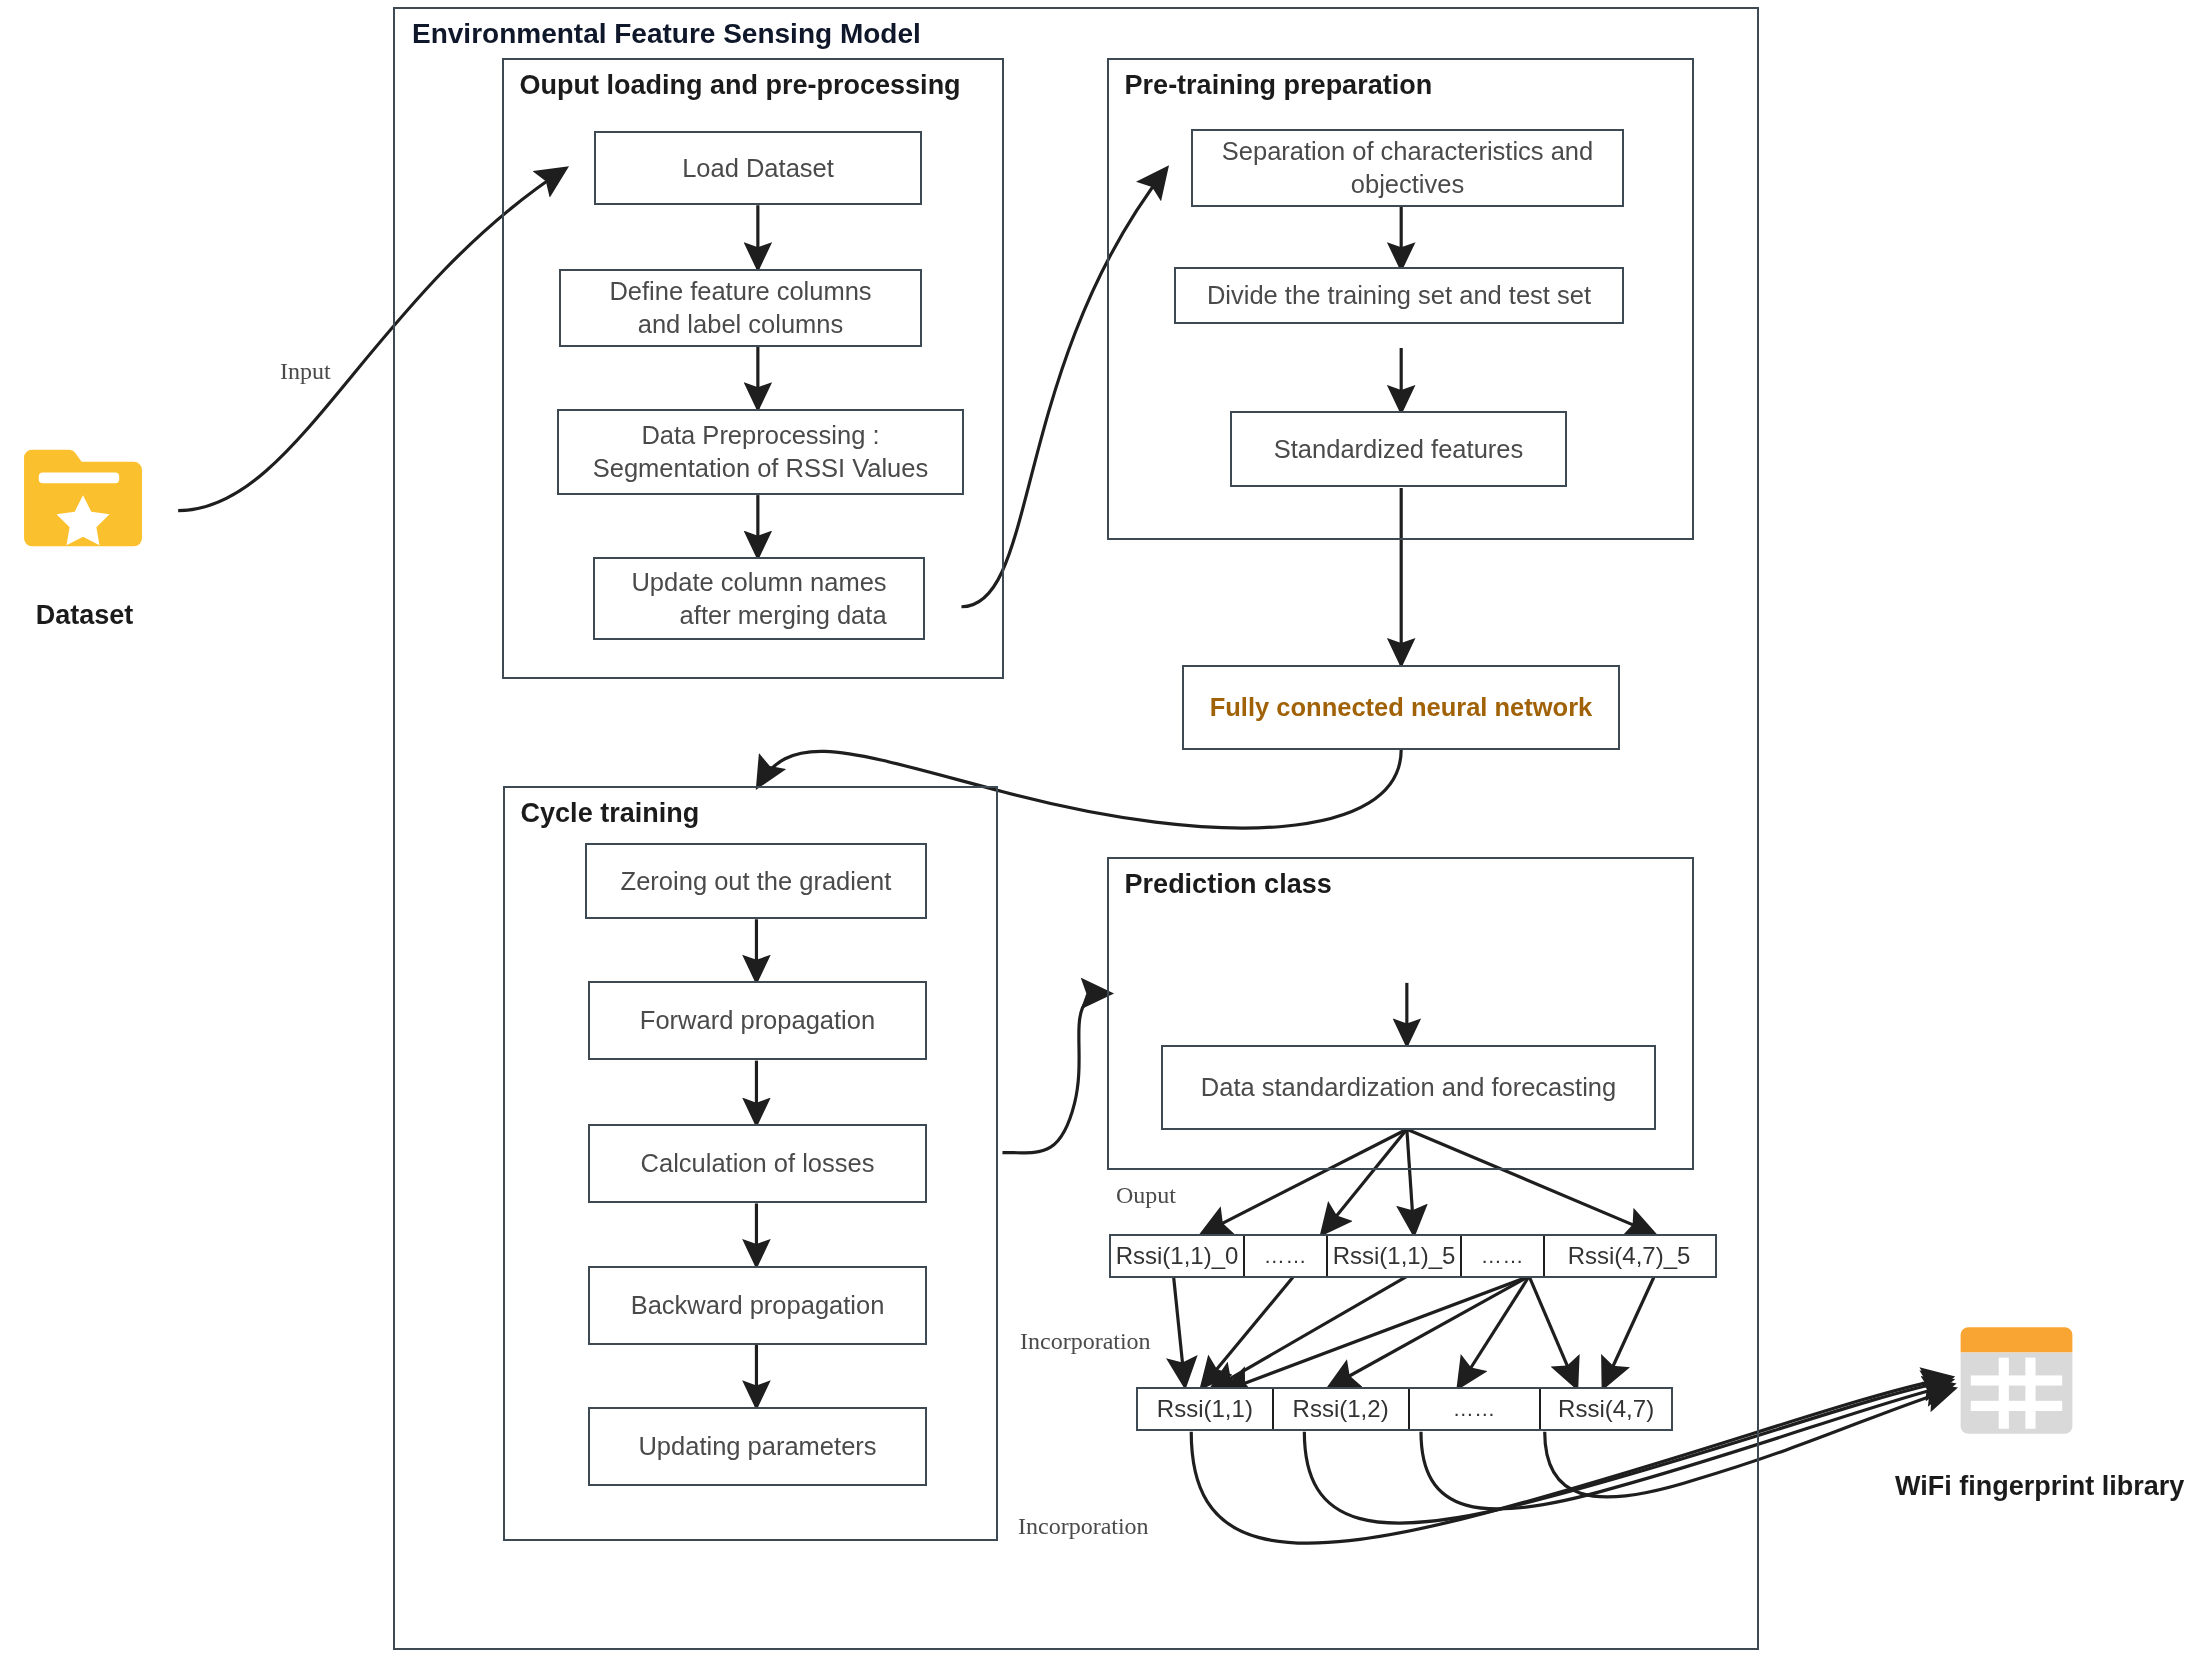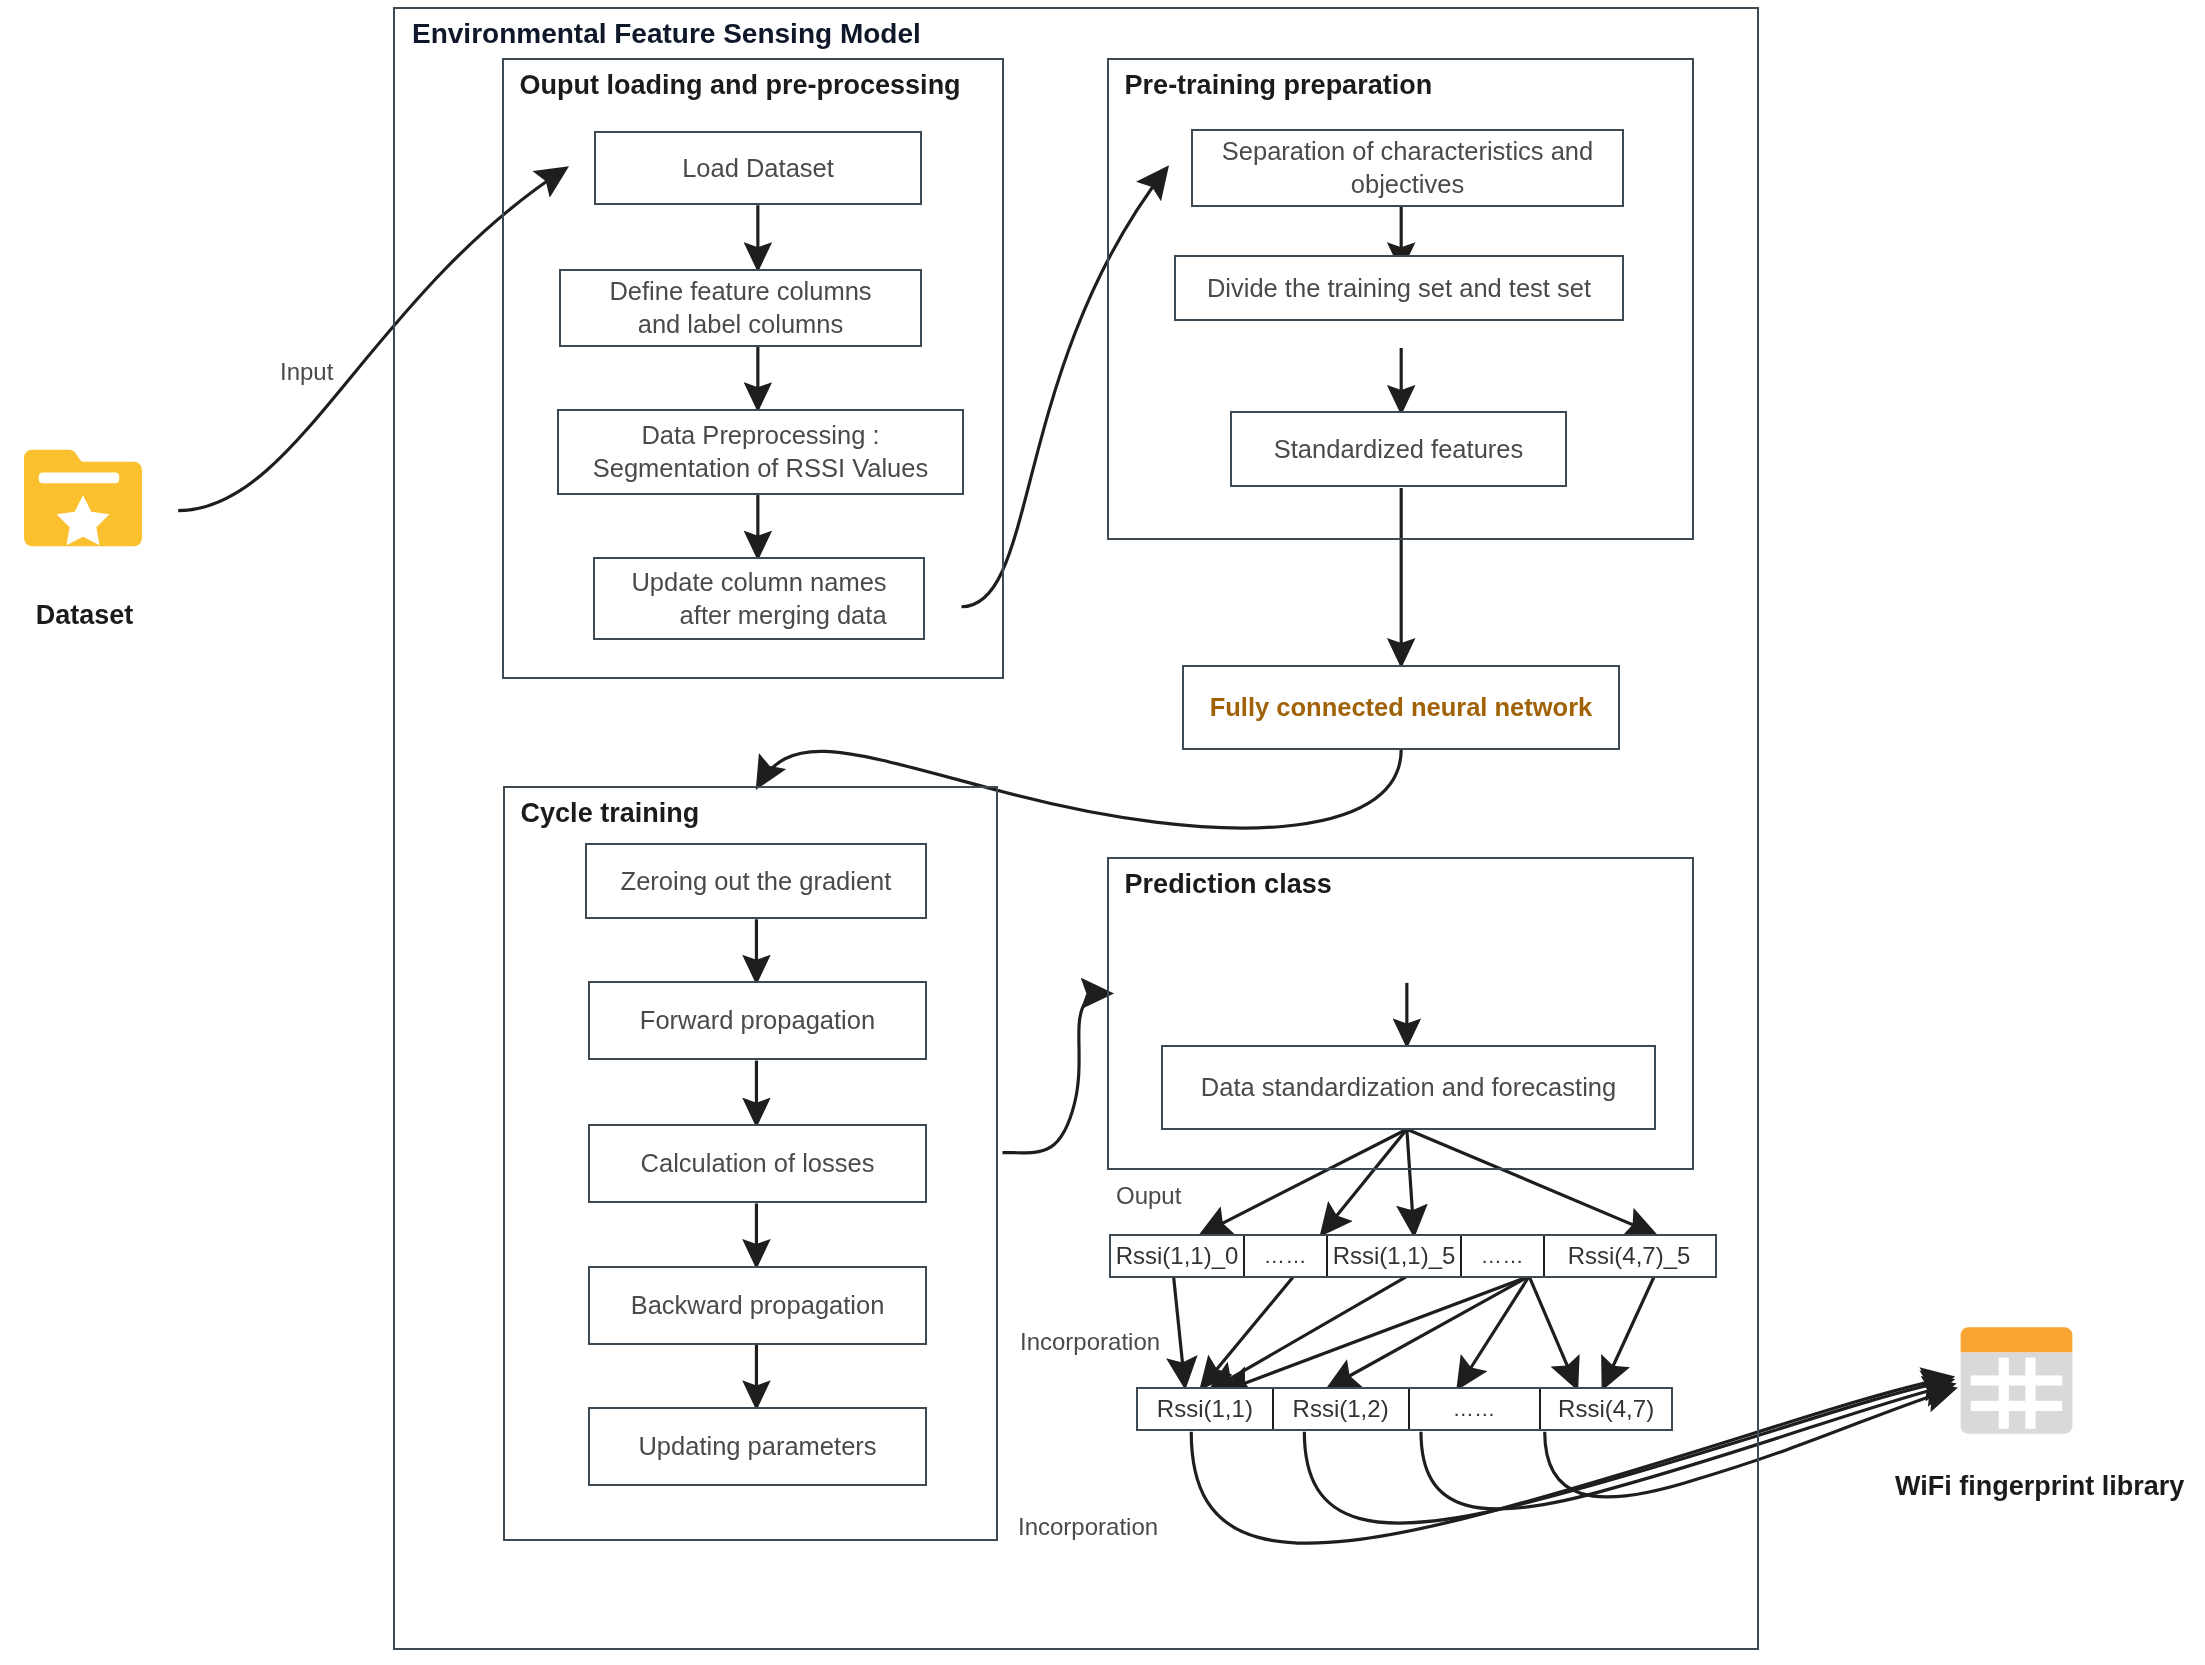--- a/index.html
+++ b/index.html
@@ -87,20 +87,21 @@
   }
   .strip .cell:last-child { border-right: none; }
   .dots { letter-spacing: 0.7px; font-size: 21px; }
 
   
   .flabel {
     position: absolute;
     font-size: 24px;
     color: #4a4a4a;
     white-space: nowrap;
+    font-family: Liberation Serif, serif;
   }
   .caption {
     position: absolute;
     font-size: 27px;
     font-weight: bold;
     color: #1b1b1b;
     white-space: nowrap;
     text-align: center;
   }
   
@@ -191,21 +192,21 @@
 after merging data</span>
   </div>
 
   <div class="group" style="left:1107px; top:58px; width:587px; height:482px;">
     <div class="group-title">Pre-training preparation</div>
   </div>
   <div class="box" style="left:1191px; top:129px; width:433px; height:78px; white-space:pre-line;">
     <span style="white-space:pre-line;">Separation of characteristics and
 objectives</span>
   </div>
-  <div class="box" style="left:1174px; top:255px; width:450px; height:66px;">
+  <div class="box" style="left:1174px; top:267px; width:450px; height:57px;">
     <span>Divide the training set and test set</span>
   </div>
   <div class="box" style="left:1230px; top:411px; width:337px; height:76px;">
     <span>Standardized features</span>
   </div>
 
   <div class="box bold-box" style="left:1182px; top:665px; width:438px; height:85px;">
     <span>Fully connected neural network</span>
   </div>
 

